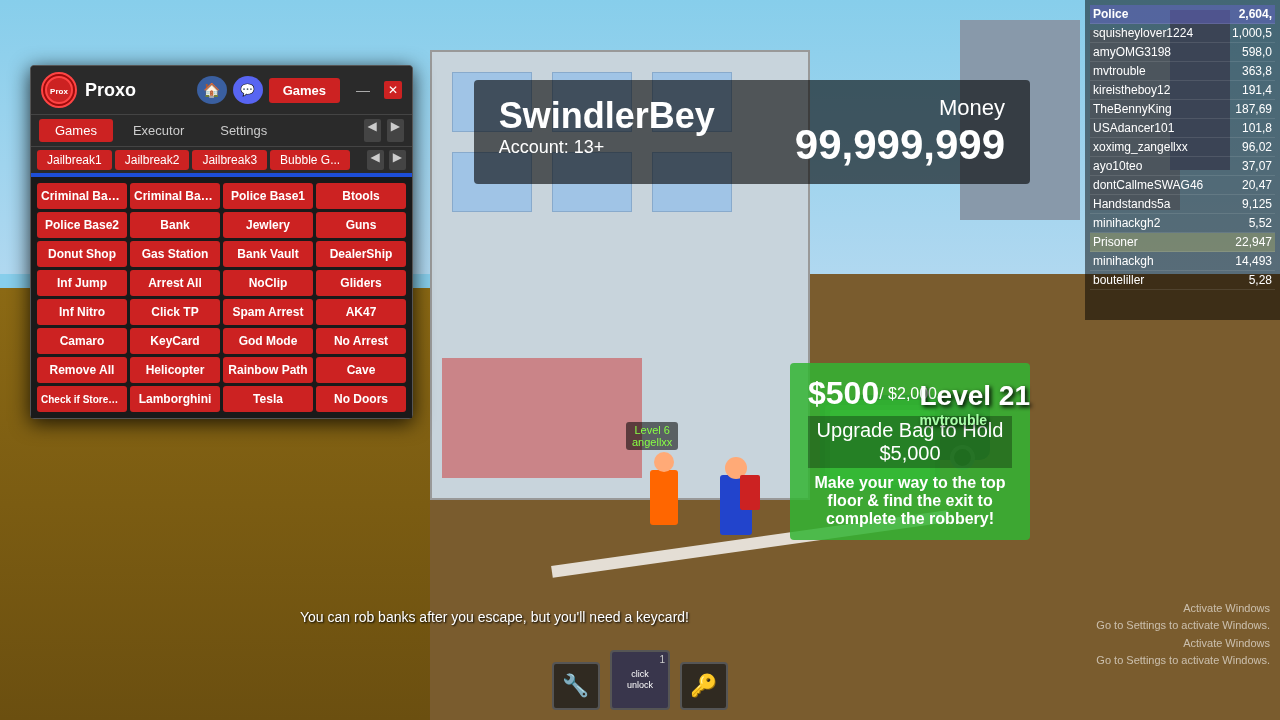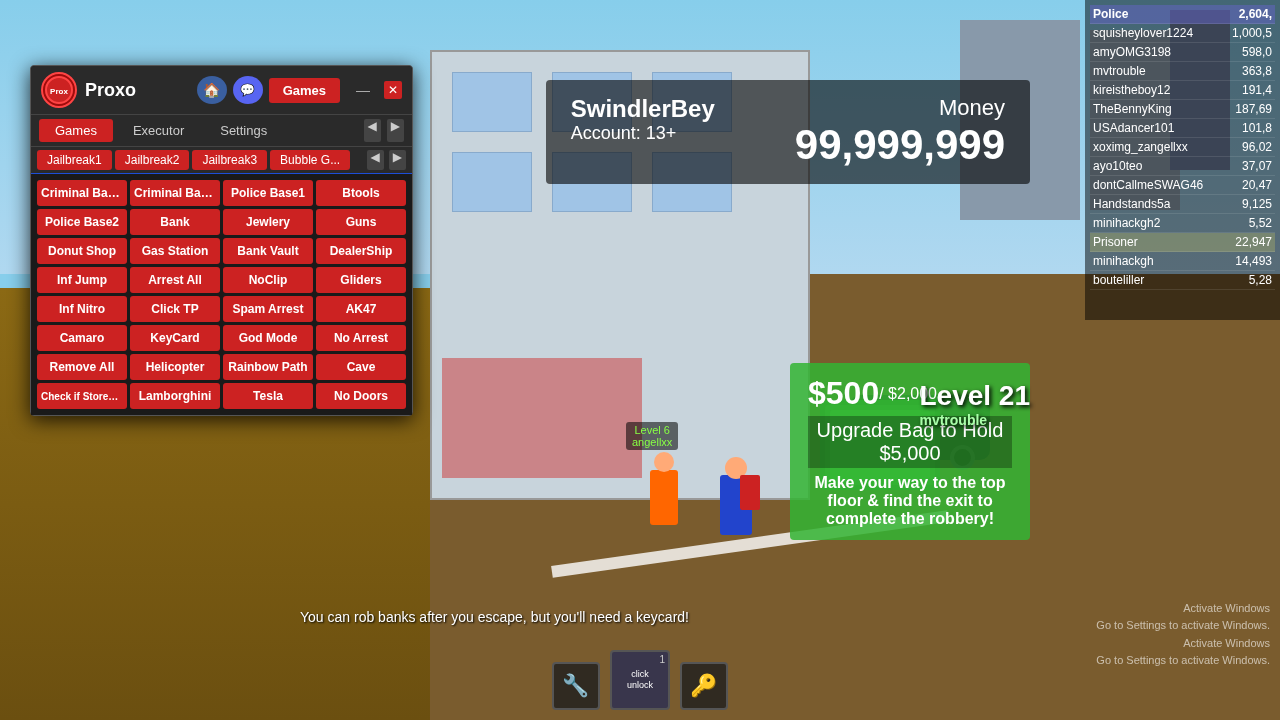--- a/index.html
+++ b/index.html
@@ -27,21 +27,21 @@
       position: absolute;
       top: 80px;
       right: 250px;
       background: rgba(0,0,0,0.6);
       color: white;
       padding: 15px 25px;
       z-index: 10;
       border-radius: 4px;
     }
     .money-hud .username {
-      font-size: 24px;
+      font-size: 36px;
       font-weight: bold;
     }
     .money-hud .account {
       font-size: 18px;
     }
     .money-hud .money-label {
       font-size: 22px;
       text-align: right;
     }
     .money-hud .money-amount {
@@ -282,21 +282,21 @@
       margin-left: 2px;
     }
 
     
     .jailbreak-tabs {
       display: flex;
       padding: 3px 6px;
       gap: 3px;
       background: #2a2a2a;
       flex-wrap: wrap;
-      border-bottom: 1px solid #1d4ed8;
+      border-bottom: 4px solid #1d4ed8;
     }
 
     .jailbreak-tab {
       padding: 3px 10px;
       background: #cc2222;
       color: white;
       font-size: 12px;
       border-radius: 3px;
       cursor: pointer;
     }

